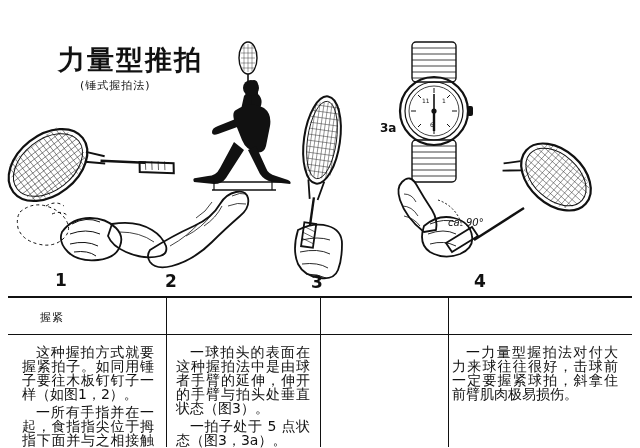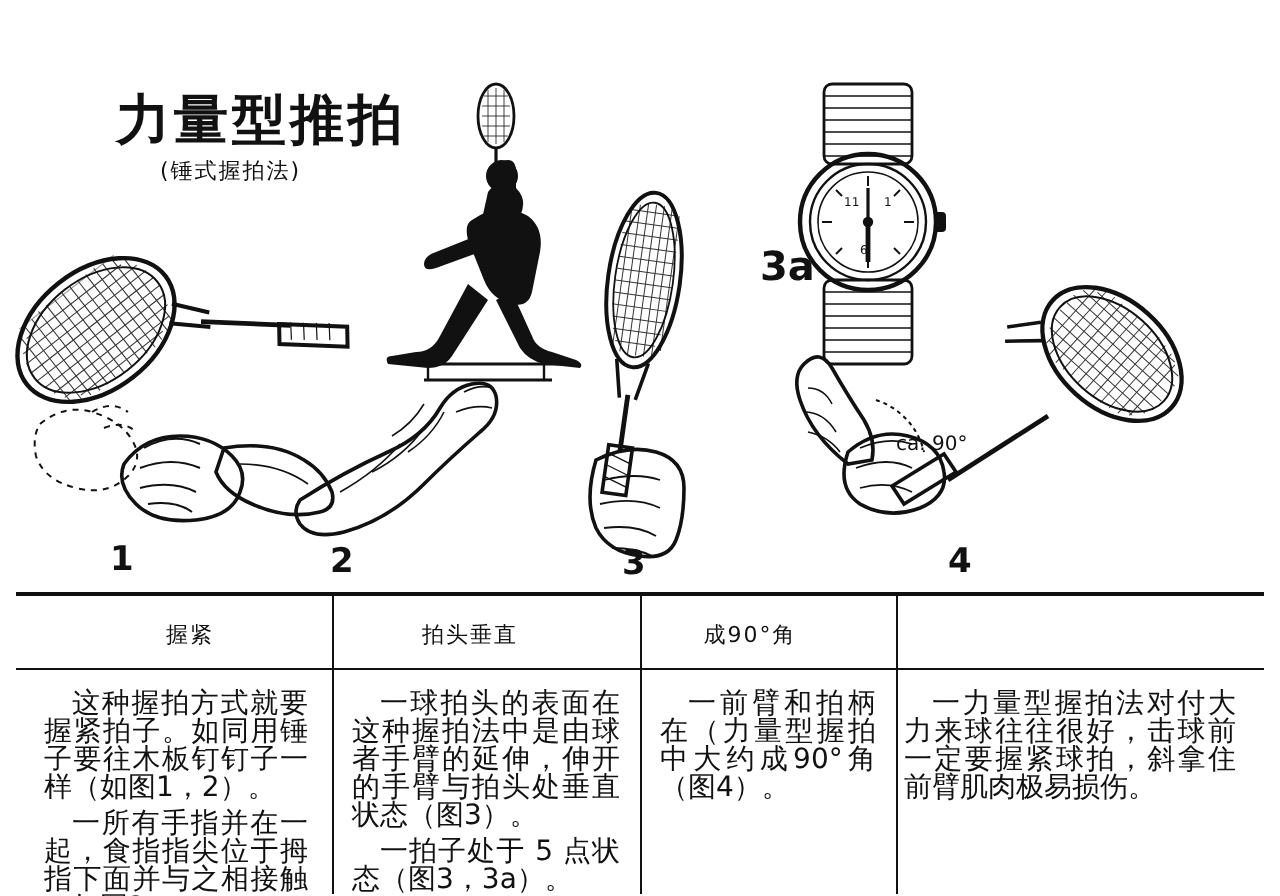--- a/index.html
+++ b/index.html
@@ -25,36 +25,36 @@
   }
 
   
   .step-num{
     position:absolute;font-size:17px;font-weight:bold;
   }
   #num1{left:55px;top:270px;}
   #num2{left:165px;top:271px;}
   #num3{left:311px;top:272px;}
   #num4{left:474px;top:271px;}
-  #num3a{left:380px;top:121px;font-size:20px;}
+  #num3a{left:380px;top:121px;font-size:12px;}
 
   .angle-label{
     position:absolute;left:448px;top:217px;
-    font-size:10px;
+    font-size:10px;font-style:italic;
   }
 
   
   .rule{position:absolute;left:8px;width:624px;background:#111;}
   #rule-top{top:296px;height:2px;}
   #rule-mid{top:334px;height:1px;}
 
   
   .cap{
     position:absolute;top:310px;
-    font-size:11px;letter-spacing:1px;text-align:center;
+    font-size:11px;letter-spacing:1px;
   }
   #cap1{left:40px;width:110px;}
   #cap2{left:175px;width:120px;}
   #cap3{left:320px;width:110px;}
   #cap4{left:450px;width:180px;}
 
   
   .vsep{position:absolute;width:1px;background:#111;top:297px;height:150px;}
   #v1{left:166px;}
   #v2{left:320px;}
@@ -353,31 +353,26 @@
   <div class="angle-label">ca. 90°</div>
 
   <div class="rule" id="rule-top"></div>
   <div class="rule" id="rule-mid"></div>
 
   <div class="vsep" id="v1"></div>
   <div class="vsep" id="v2"></div>
   <div class="vsep" id="v3"></div>
 
   <div class="cap" id="cap1">握紧</div>
-  <div class="cap" id="cap2">拍头垂直</div>
-  <div class="cap" id="cap3">成90°角</div>
 
   <div class="col" id="col1">
     <p>这种握拍方式就要握紧拍子。如同用锤子要往木板钉钉子一样（如图1，2）。</p>
     <p>一所有手指并在一起，食指指尖位于拇指下面并与之相接触（如图2）。</p>
   </div>
   <div class="col" id="col2">
     <p>一球拍头的表面在这种握拍法中是由球者手臂的延伸，伸开的手臂与拍头处垂直状态（图3）。</p>
     <p>一拍子处于 5 点状态（图3，3a）。</p>
   </div>
-  <div class="col" id="col3">
-    <p>一前臂和拍柄在（力量型握拍中大约成90°角（图4）。</p>
-  </div>
   <div class="col" id="col4">
     <p>一力量型握拍法对付大力来球往往很好，击球前一定要握紧球拍，斜拿住前臂肌肉极易损伤。</p>
   </div>
 
 </div>
 
 </body></html>

